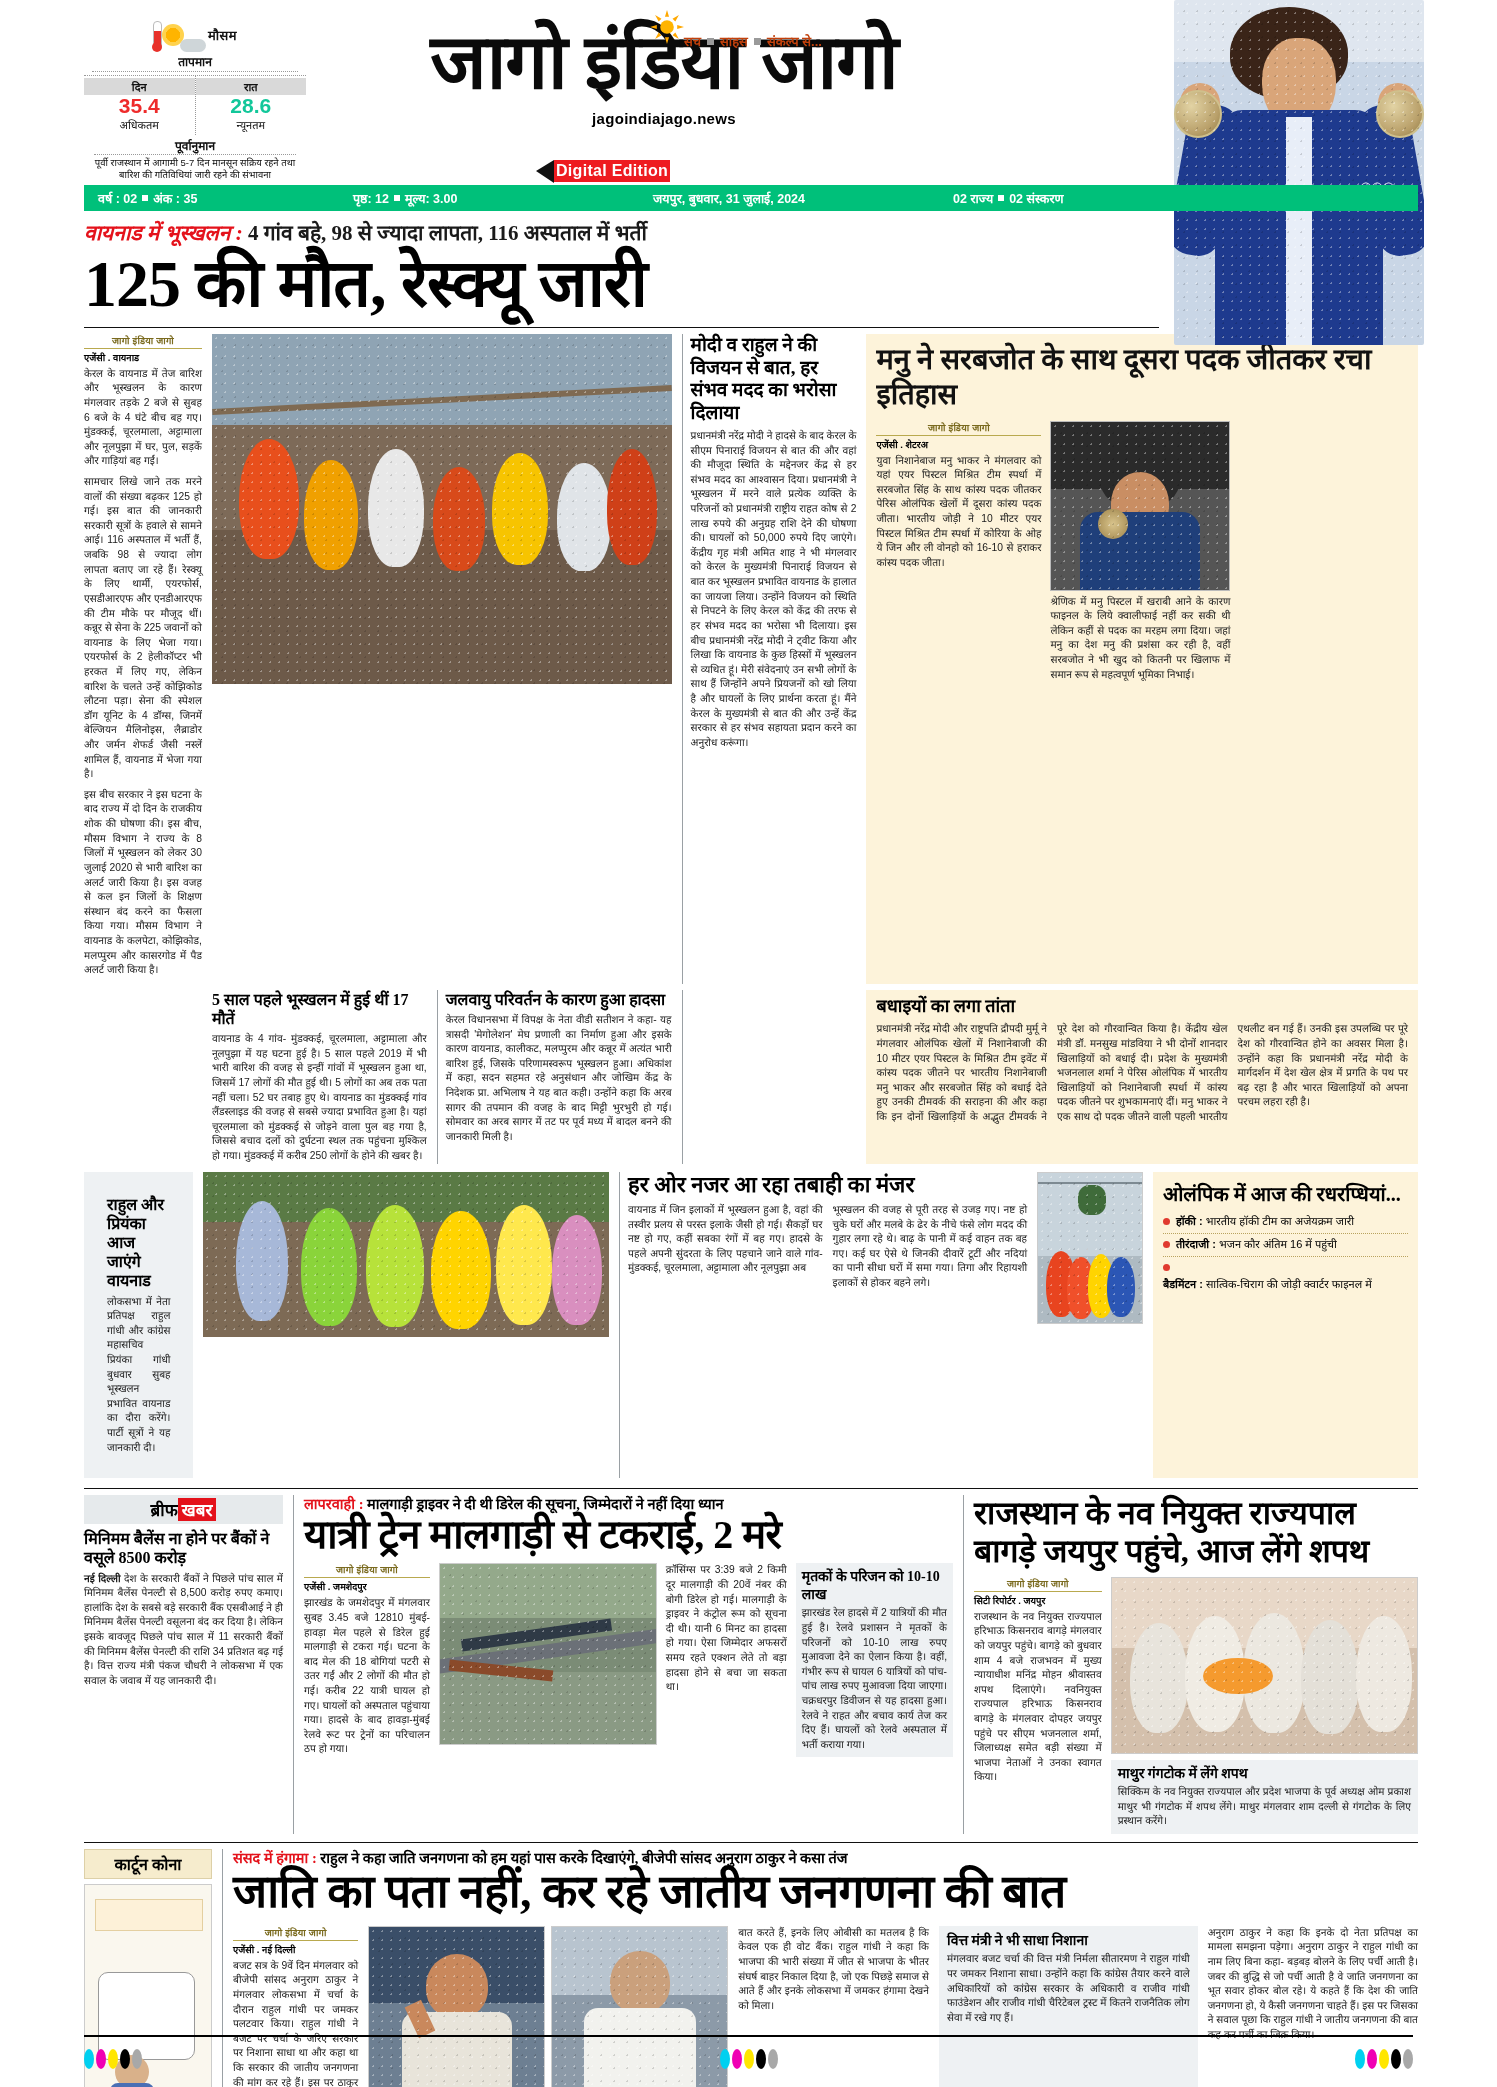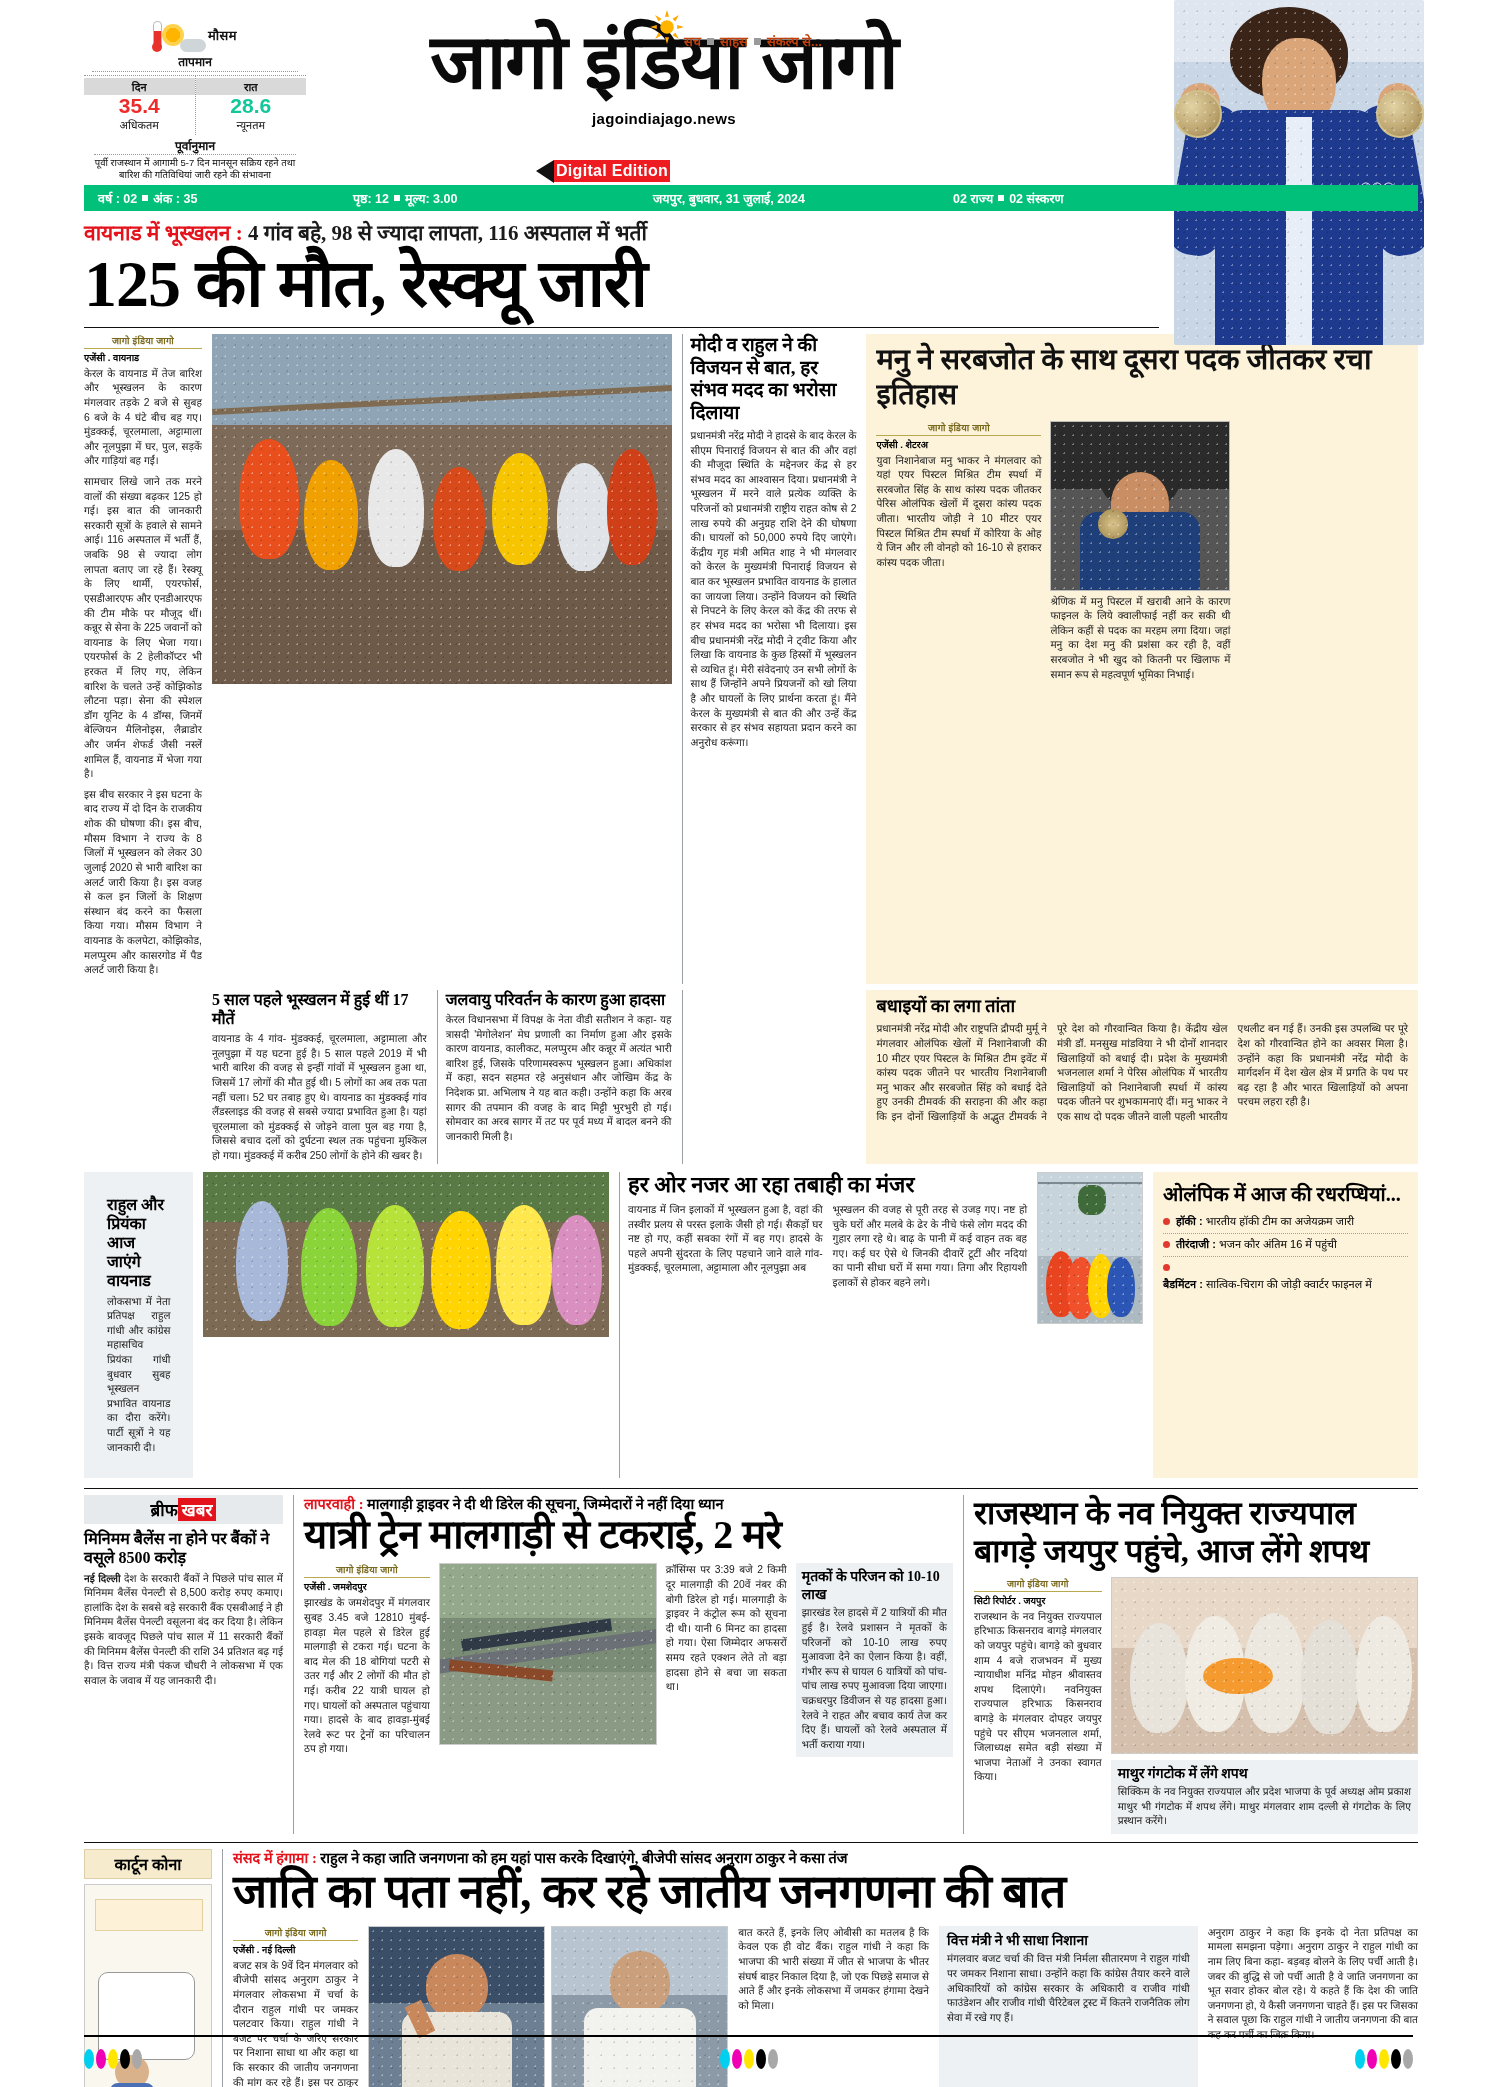--- a/index.html
+++ b/index.html
@@ -78,21 +78,21 @@
   .ib-sq{width:6px;height:6px;background:#fff;display:inline-block;}
   .ib.s1{width:255px;}
   .ib.s2{width:300px;}
   .ib.s3{width:300px;}
   .ib.s4{flex:1;}
 
   
   .lead{padding:10px 0 0;position:relative;z-index:4;}
   .kicker{font-size:21px;font-weight:bold;line-height:1.2;color:#1a1a1a;
     font-family:"Liberation Serif","DejaVu Serif",serif;}
-  .kicker .red{color:#e4121b;}
+  .kicker .red{color:#e4121b;font-style:italic;}
   .lead-hd{
     font-size:66px;font-weight:bold;line-height:1.1;margin-top:2px;letter-spacing:-1px;
     font-family:"Liberation Serif","DejaVu Serif",serif;color:#000;
   }
 
   .rule{border:0;border-top:1.5px solid #111;margin:6px 0;}
 
   
   .cols{display:flex;gap:10px;}
   .col{box-sizing:border-box;}

